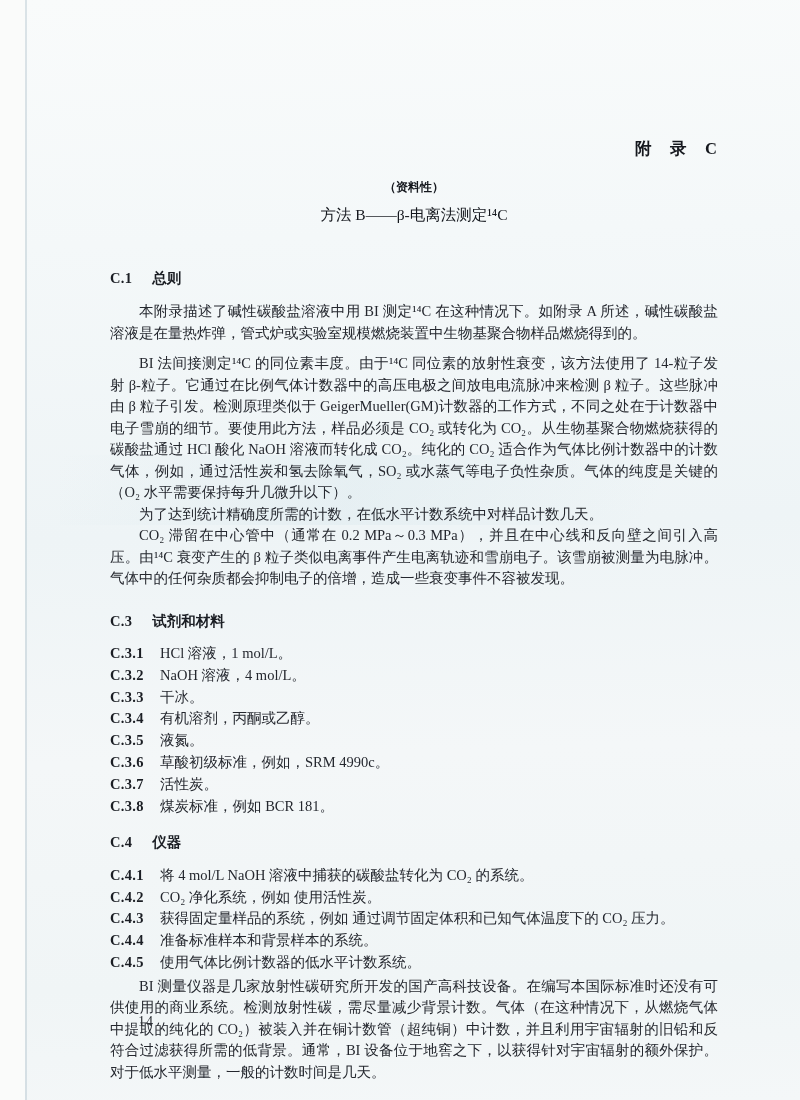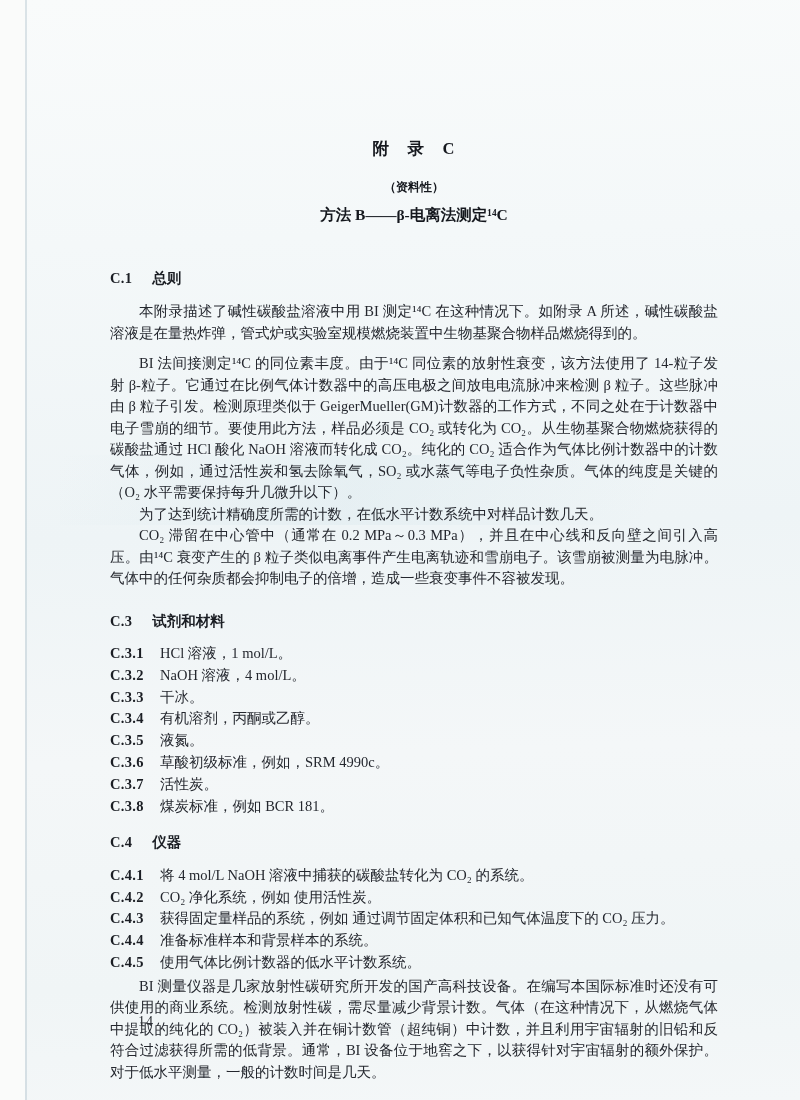--- a/index.html
+++ b/index.html
@@ -27,23 +27,23 @@
   }
   .content{
     position:absolute;left:110px;top:92px;width:608px;
     color:#23262d;font-size:14.5px;line-height:21.5px;
   }
   .std-header{
     font-weight:700;font-size:15px;letter-spacing:0.4px;color:#1b1e24;
     white-space:nowrap;
   }
   .title-block{margin-top:46px;text-align:center;color:#15181e;}
-  .annex-title{font-weight:700;font-size:16.5px;letter-spacing:1px;}
+  .annex-title{font-weight:700;font-size:16.5px;letter-spacing:1px;text-align:right;}
   .annex-type{font-weight:700;font-size:12px;margin-top:17px;}
-  .annex-method{font-weight:700;font-size:15.5px;margin-top:6px;}
+  .annex-method{font-weight:400;font-size:15.5px;margin-top:6px;}
   .sec-head{
     font-weight:700;font-size:14.5px;color:#1b1e24;margin:0;
   }
   .sec-head .num{margin-right:20px;letter-spacing:0.3px;}
   .para{
     margin:0;text-indent:2em;text-align:justify;color:#24272e;
   }
   .c1-head{margin-top:42px;}
   .c1-para{margin-top:12px;}
   .c2-head{margin-top:22px;}

